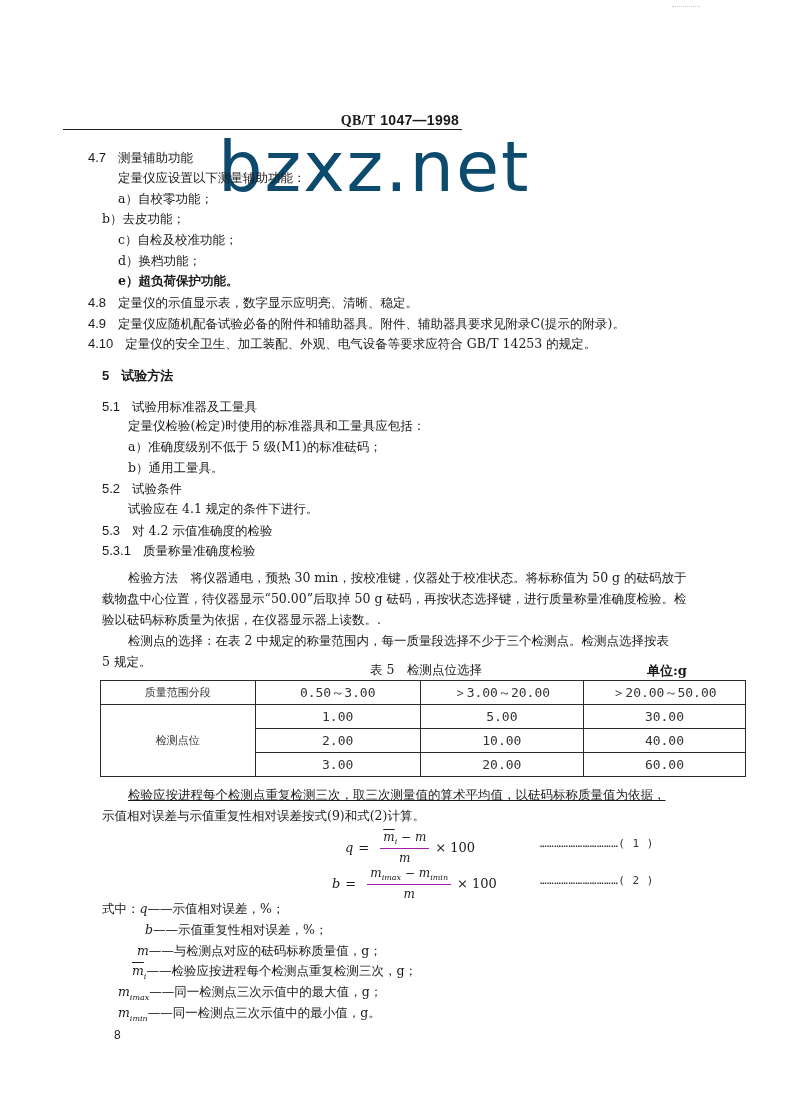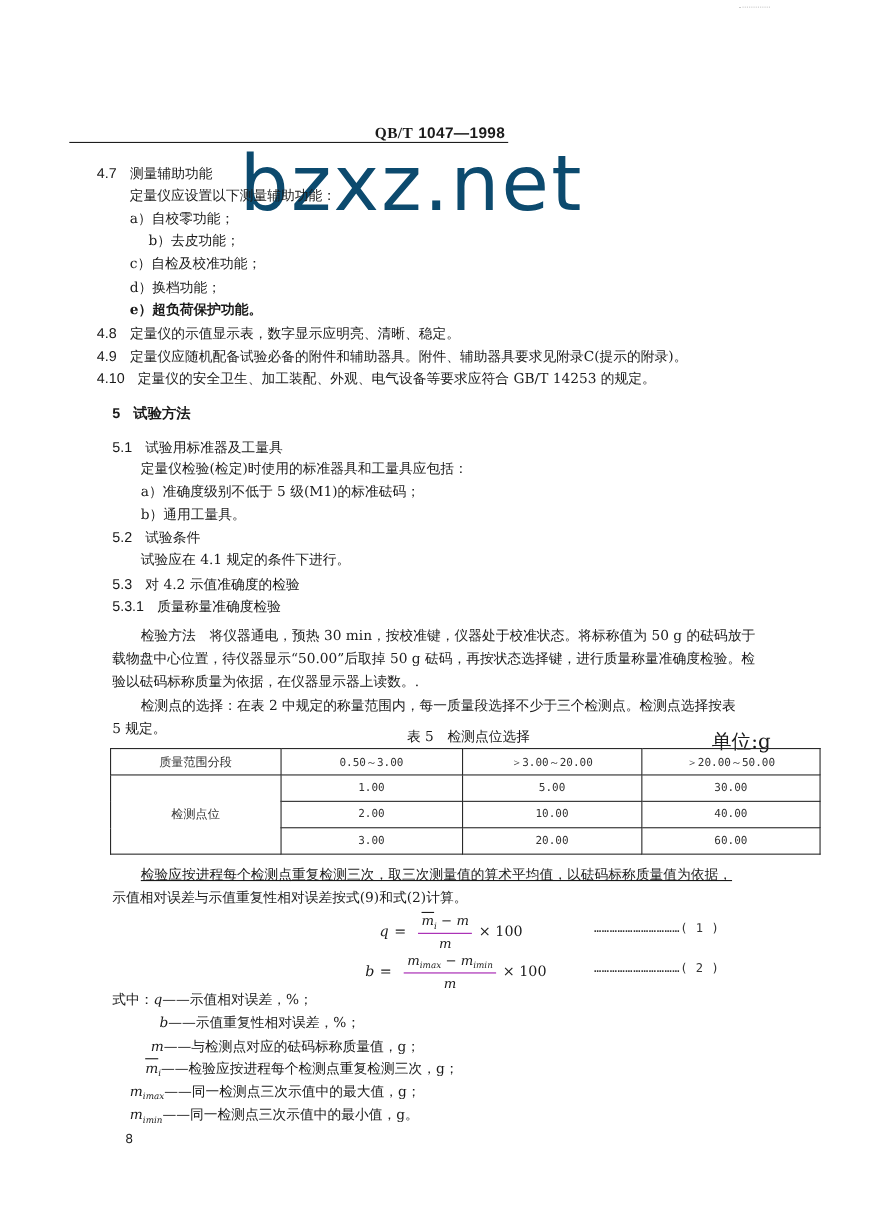--- a/index.html
+++ b/index.html
@@ -14,25 +14,25 @@
     .std-header b { font-family: "Liberation Serif", serif; font-weight: bold; }
     .std-header span { font-family: "Liberation Sans Narrow", "Liberation Sans", sans-serif; font-weight: bold; }
     .watermark { position: absolute; top: 132px; left: 218px; font-family: "DejaVu Sans", sans-serif;
       font-weight: normal; font-size: 70px; color: #0c4a6e; letter-spacing: 2px; z-index: 0; line-height: 1; }
     .line { position: absolute; font-size: 12.5px; white-space: nowrap; z-index: 1; line-height: 1; }
     .num { font-family: "Liberation Sans", sans-serif; font-size: 13px; display: inline-block; margin-right: 12px; }
     .sec { font-weight: bold; font-size: 13px; }
     table.t5 { position: absolute; top: 680px; left: 100px; width: 646px; border-collapse: collapse;
       font-size: 11px; z-index: 1; }
     table.t5 td { border: 1px solid #2a2a2a; text-align: center; height: 23px; padding: 0;
-      font-family: "DejaVu Sans Mono", monospace; font-size: 10px; color: #333; }
+      font-family: "DejaVu Sans Mono", monospace; font-size: 13px; color: #333; }
     table.t5 td.cn { font-family: "DejaVu Serif", serif; font-size: 11px; }
     table.t5 { border: 1.5px solid #222; }
     .caption { position: absolute; top: 662px; left: 370px; font-size: 12.5px; z-index: 1; }
-    .unit { position: absolute; top: 662px; left: 647px; font-size: 18px; z-index: 1; }
+    .unit { position: absolute; top: 662px; left: 647px; font-size: 13px; z-index: 1; font-weight: bold; }
     .formula { position: absolute; font-family: "DejaVu Serif", serif; font-style: italic; font-size: 13px; z-index: 1; display: flex; align-items: center; }
     .frac { display: inline-flex; flex-direction: column; align-items: center; margin: 0 6px; }
     .frac .top { border-bottom: 1px solid #a21caf; padding: 0 3px 2px 3px; font-size: 12px; }
     .frac .bot { padding-top: 2px; font-size: 12px; }
     .upright { font-style: normal; }
     .ovl { text-decoration: overline; }
     sub { font-size: 8px; }
     .dots { position: absolute; font-size: 11px; letter-spacing: 0.5px; z-index: 1; color: #333; font-family: "DejaVu Sans Mono", monospace; }
     .page-no { position: absolute; top: 1028px; left: 114px; font-family: "Liberation Sans", sans-serif; font-size: 12px; }
     .it { font-style: italic; font-family: "DejaVu Serif", serif; }
@@ -48,21 +48,21 @@
 </div>
 <div style="position:absolute;top:129px;left:63px;width:399px;border-top:1.6px solid #1e1e1e;"></div>
 
 <div class="watermark">bzxz.net</div>
 
 <div class="line" style="top:151px;left:88px;">
   <span class="num">4.7</span><span>测量辅助功能</span>
 </div>
 <div class="line" style="top:172px;left:118px;">定量仪应设置以下测量辅助功能：</div>
 <div class="line" style="top:193px;left:118px;">a）自校零功能；</div>
-<div class="line" style="top:213px;left:135px;">b）去皮功能；</div>
+<div class="line" style="top:213px;left:102px;">b）去皮功能；</div>
 <div class="line" style="top:234px;left:118px;">c）自检及校准功能；</div>
 <div class="line" style="top:255px;left:118px;">d）换档功能；</div>
 <div class="line" style="top:275px;left:118px;font-weight:bold;">e）超负荷保护功能。</div>
 
 <div class="line" style="top:296px;left:88px;">
   <span class="num">4.8</span><span>定量仪的示值显示表，数字显示应明亮、清晰、稳定。</span>
 </div>
 <div class="line" style="top:317px;left:88px;">
   <span class="num">4.9</span><span>定量仪应随机配备试验必备的附件和辅助器具。附件、辅助器具要求见附录C(提示的附录)。</span>
 </div>

